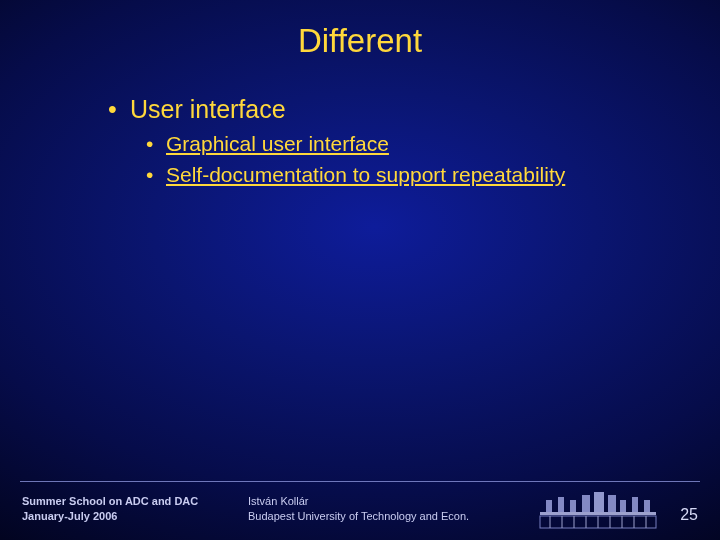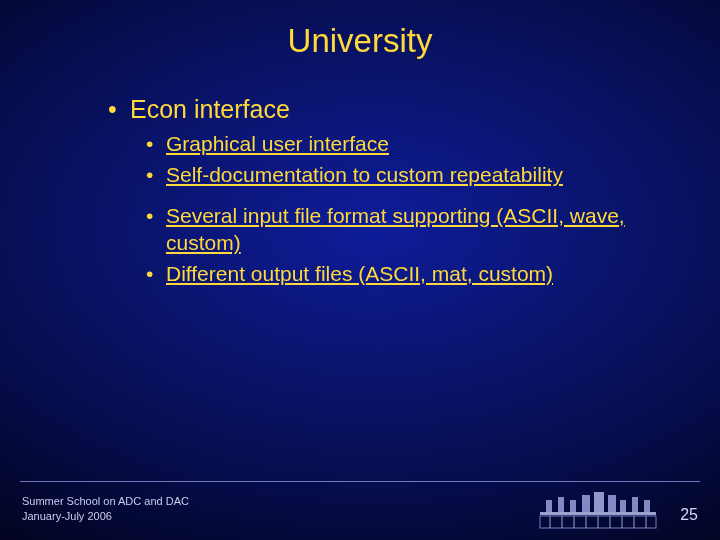--- a/index.html
+++ b/index.html
@@ -82,20 +82,21 @@
     width: 720px;
     height: 58px;
     color: #c9ccf0;
   }
   .footer-left {
     position: absolute;
     left: 22px;
     top: 12px;
     font-size: 11px;
     line-height: 1.35;
+    font-weight: bold;
   }
   .footer-mid {
     position: absolute;
     left: 248px;
     top: 12px;
     font-size: 11px;
     line-height: 1.35;
   }
   .page-num {
     position: absolute;
@@ -112,55 +113,49 @@
     height: 38px;
     opacity: 0.85;
   }
   .logo svg { width: 100%; height: 100%; }
 </style>
 </head>
 <body>
 
 <div class="slide">
 
-  <div class="title">University</div>
+  <div class="title">Different</div>
 
   <div class="body">
 
     <div class="l1">
-      <span>Econ interface</span>
+      <span>User interface</span>
     </div>
     <div class="l2-group">
       <div class="l2">
         <span>Graphical user interface</span>
       </div>
       <div class="l2">
-        <span>Self-documentation to custom repeatability</span>
+        <span>Self-documentation to support repeatability</span>
       </div>
     </div>
 
-    <div class="l2-group">
-      <div class="l2">
-        <span>Several input file format supporting (ASCII, wave, custom)</span>
-      </div>
-      <div class="l2">
-        <span>Different output files (ASCII, mat, custom)</span>
-      </div>
-    </div>
 
   </div>
 
   <div class="footer-line"></div>
 
   <div class="footer">
     <div class="footer-left">
       <div>Summer School on ADC and DAC</div>
       <div>January-July 2006</div>
     </div>
     <div class="footer-mid">
+      <div>István Kollár</div>
+      <div>Budapest University of Technology and Econ.</div>
     </div>
     <div class="logo">
       <svg viewBox="0 0 120 38">
         <g fill="none" stroke="#b8bce8" stroke-width="1">
           <rect x="2" y="20" width="116" height="3" fill="#b8bce8" stroke="none"></rect>
           <rect x="8" y="8" width="6" height="12" fill="#9aa0dc" stroke="none"></rect>
           <rect x="20" y="5" width="6" height="15" fill="#9aa0dc" stroke="none"></rect>
           <rect x="32" y="8" width="6" height="12" fill="#9aa0dc" stroke="none"></rect>
           <rect x="44" y="3" width="8" height="17" fill="#9aa0dc" stroke="none"></rect>
           <rect x="56" y="0" width="10" height="20" fill="#aab0e6" stroke="none"></rect>

